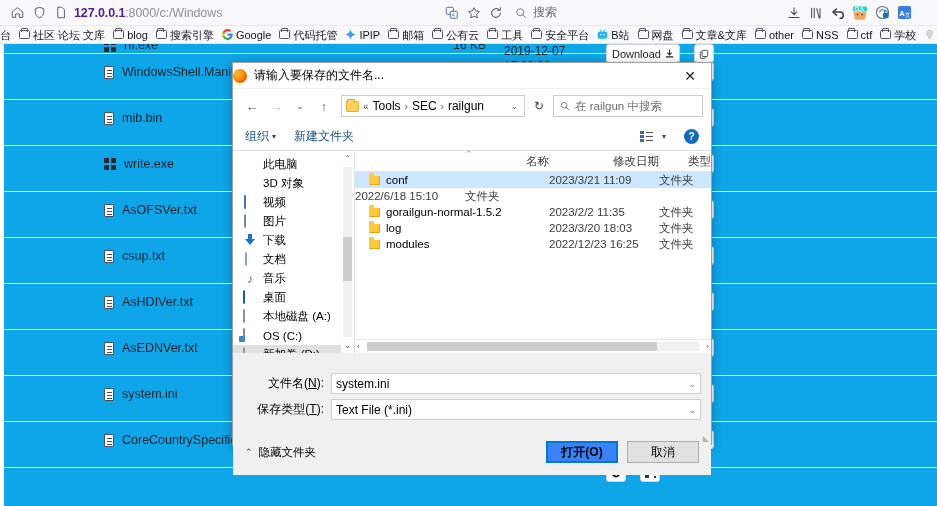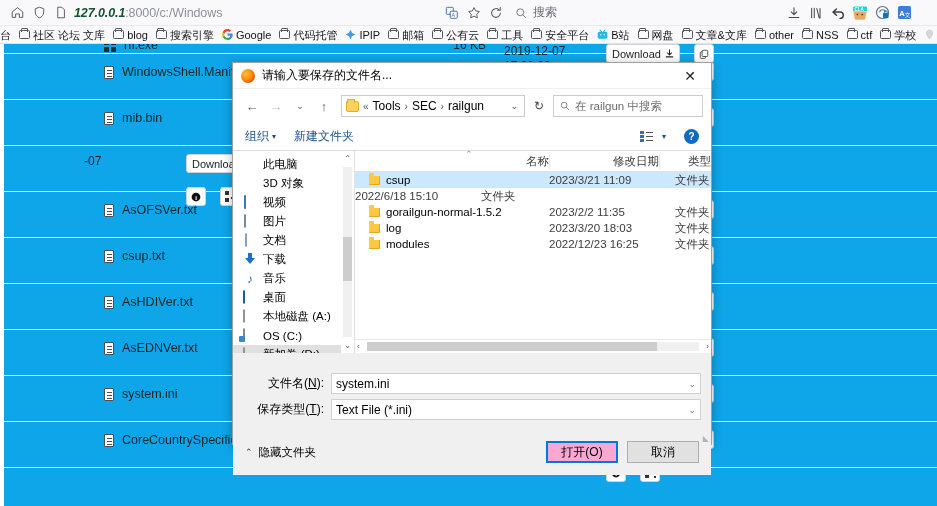--- a/index.html
+++ b/index.html
@@ -44,21 +44,21 @@
     margin-left: 2px;
     gap: 5px;
   }
   .url-text {
     font-size: 12.5px;
     color: #15141a;
     white-space: nowrap;
     letter-spacing: -0.1px;
   }
   .url-text .dim { color: #8f8f9d; }
-  .url-text .host { font-weight: 600; color: #14532d; font-style: italic; }
+  .url-text .host { font-weight: 600; color: #4c1d95; }
   .nav-spacer-left { flex: 1 1 auto; }
   .nav-right-group {
     display: flex; align-items: center;
     gap: 0px;
     flex: 0 0 auto;
   }
   .search-box {
     width: 250px;
     height: 20px;
     display: flex;
@@ -229,21 +229,20 @@
     border: 1px solid #a0a0a0;
     box-shadow: 0 2px 10px rgba(0,0,0,0.28);
     font-size: 12px;
     color: #000;
   }
   .dlg-title {
     height: 26px;
     background: #ffffff;
     display: flex;
     align-items: center;
-    padding-left: 8px;
     gap: 7px;
     border-bottom: 1px solid #f0f0f0;
   }
   .ff-ico {
     width: 14px; height: 14px;
     border-radius: 50%;
     background: radial-gradient(circle at 35% 35%, #ffbd4f 0%, #ff9500 40%, #e66000 70%, #c1321f 100%);
     flex: 0 0 auto;
   }
   .dlg-title-text {
@@ -539,21 +538,21 @@
     font-size: 11.5px;
     color: #000;
   }
   .lrow.sel { background: #cce8ff; }
   .lr-name {
     width: 194px;
     display: flex; align-items: center; gap: 6px;
     padding-left: 14px;
   }
   .lr-date { width: 110px; color: #3b3b3b; }
-  .lr-type { flex: 1; color: #3b3b3b; margin-left: 16px; }
+  .lr-type { flex: 1; color: #3b3b3b; }
   .fold-sm {
     width: 11px; height: 9px;
     background: #ffc83d;
     border-radius: 1px;
     position: relative;
     flex: 0 0 auto;
     box-shadow: inset -1px -1px 0 #e5a916;
   }
   .fold-sm::before {
     content: "";
@@ -638,24 +637,25 @@
   .dbtn {
     width: 72px; height: 22px;
     font-size: 12px;
     background: #e1e1e1;
     border: 1px solid #adadad;
     display: flex; align-items: center; justify-content: center;
     margin-left: 9px;
     color: #000;
   }
   .dbtn.primary {
-    background: #f9a8d4;
+    background: #3b82f6;
     border: 1px solid #0078d7;
     outline: 1px solid #0078d7;
     outline-offset: -2px;
+    font-weight: bold;
   }
   .dlg-grip {
     position: absolute;
     right: 2px; bottom: 1px;
     font-size: 8px;
     color: #b5b5b5;
   }
 </style>
 </head>
 <body>
@@ -943,20 +943,24 @@
               <text x="8" y="12" font-size="10" fill="#fff" text-anchor="middle" font-family="Liberation Serif" font-weight="bold">i</text>
             </svg>
           </div>
         <div class="btn-sq">
             <span class="qr"></span>
           </div>
       </div>
     </div>
 
     <div class="frow">
+      <div class="fname">
+        <span class="win-ico"></span>
+        <span>write.exe</span>
+      </div>
       <div class="fsize"></div>
       <div class="fdate"><span>-07</span></div>
       <div class="factions">
         <div class="btn-dl">
           <span>Download</span>
           <svg width="9" height="9" viewBox="0 0 16 16">
               <path d="M8 1.5v8.5M4.4 7l3.6 3.6L11.6 7M2.2 14h11.6" stroke="#222" stroke-width="1.8" fill="none" stroke-linecap="round" stroke-linejoin="round"></path>
             </svg>
         </div>
         <div class="btn-sq">
@@ -1237,26 +1241,26 @@
         </div>
         <div class="side-item">
           <span class="si-ico"><span class="ico-vid"></span></span>
           <span>视频</span>
         </div>
         <div class="side-item">
           <span class="si-ico"><span class="ico-pic"></span></span>
           <span>图片</span>
         </div>
         <div class="side-item">
+          <span class="si-ico"><span class="ico-dl"></span></span>
+          <span>下载</span>
+        </div>
+        <div class="side-item">
           <span class="si-ico"><span class="ico-doc"></span></span>
           <span>文档</span>
-        </div>
-        <div class="side-item">
-          <span class="si-ico"><span class="ico-dl"></span></span>
-          <span>下载</span>
         </div>
         <div class="side-item">
           <span class="si-ico">
               <span class="ico-mus">♪</span>
             </span>
           <span>音乐</span>
         </div>
         <div class="side-item">
           <span class="si-ico"><span class="ico-desk"></span></span>
           <span>桌面</span>
@@ -1288,21 +1292,21 @@
             <span>名称</span>
             <span class="sortmark">⌃</span>
           </div>
           <div class="lh-date">修改日期</div>
           <div class="lh-type">类型</div>
         </div>
         <div class="list-rows">
           <div class="lrow sel">
             <div class="lr-name">
               <span class="fold-sm"></span>
-              <span>csup</span>
+              <span>conf</span>
             </div>
             <div class="lr-date">2023/3/21 11:09</div>
             <div class="lr-type">文件夹</div>
           </div>
           <div class="lrow">
             <div class="lr-date">2022/6/18 15:10</div>
             <div class="lr-type">文件夹</div>
           </div>
           <div class="lrow">
             <div class="lr-name">

